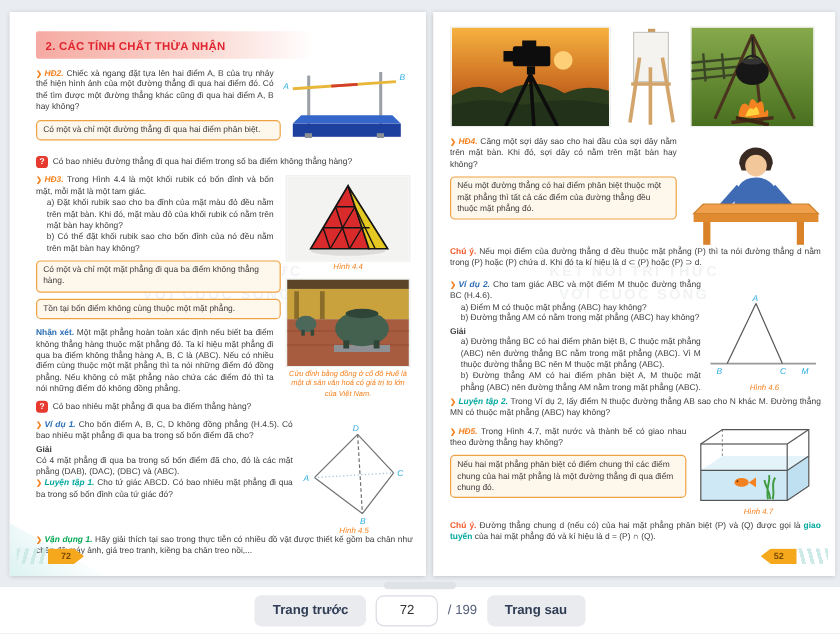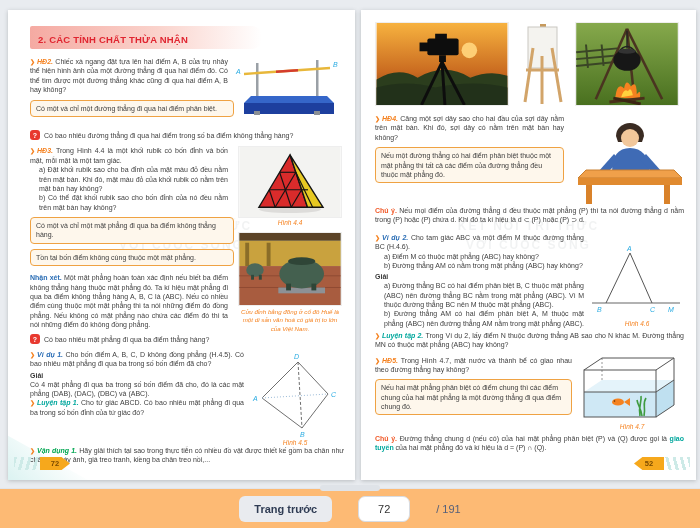--- a/index.html
+++ b/index.html
@@ -61,22 +61,22 @@
   .tab { position:absolute; bottom:10px; display:flex; align-items:center; z-index:2; }
   .tab-l { left:6px; } .tab-r { right:6px; }
   .stripes { width:26px; height:13px;
       background:repeating-linear-gradient(105deg,#cdeae7 0 3px, transparent 3px 7px); }
   .stripes-r { transform:scaleX(-1); }
   .tab-arrow { width:30px; height:13px; background:#f6a81c; color:#7a4a00; font-weight:bold;
       font-size:7.5px; display:flex; align-items:center; justify-content:center; }
   .arrow-right { clip-path:polygon(0 0, 72% 0, 100% 50%, 72% 100%, 0 100%); }
   .arrow-left  { clip-path:polygon(28% 0, 100% 0, 100% 100%, 28% 100%, 0 50%); }
 
-  .navbar { position:absolute; left:0; bottom:0; width:700px; height:40px; background:#fdba74;
-      border-top:1px solid #e2e5ea; display:flex; align-items:center; justify-content:center; gap:26px; }
+  .navbar { position:absolute; left:0; bottom:0; width:700px; height:40px; background:#ffffff;
+      border-top:1px solid #e2e5ea; display:flex; align-items:center; justify-content:center; gap:8px; }
   .nav-handle { position:absolute; top:-4px; left:320px; width:60px; height:6px;
       background:#dfe3e8; border-radius:3px; }
   .btn { background:#e9ebef; color:#2f3c54; font-weight:bold; font-size:11px;
       padding:7px 15px; border-radius:6px; border:none; font-family:inherit; cursor:pointer; }
   .pageinput { width:52px; height:26px; border:1px solid #d8dce2; border-radius:7px;
       text-align:center; font-size:11px; color:#333; font-family:inherit; background:#fff; }
   .total { font-size:11px; color:#55607a; }
 </style>
 </head>
 <body>
@@ -360,14 +360,15 @@
   <div class="tab tab-r">
     <div class="tab-arrow arrow-left">52</div>
     <div class="stripes stripes-r"></div>
   </div>
 </div>
 
 <div class="navbar">
   <div class="nav-handle"></div>
   <button class="btn">Trang trước</button>
   <input class="pageinput" value="72" style="">
-  <span class="total">/ 191</span>
+  <span class="total">/ 199</span>
+  <button class="btn">Trang sau</button>
 </div>
 
 </body></html>

